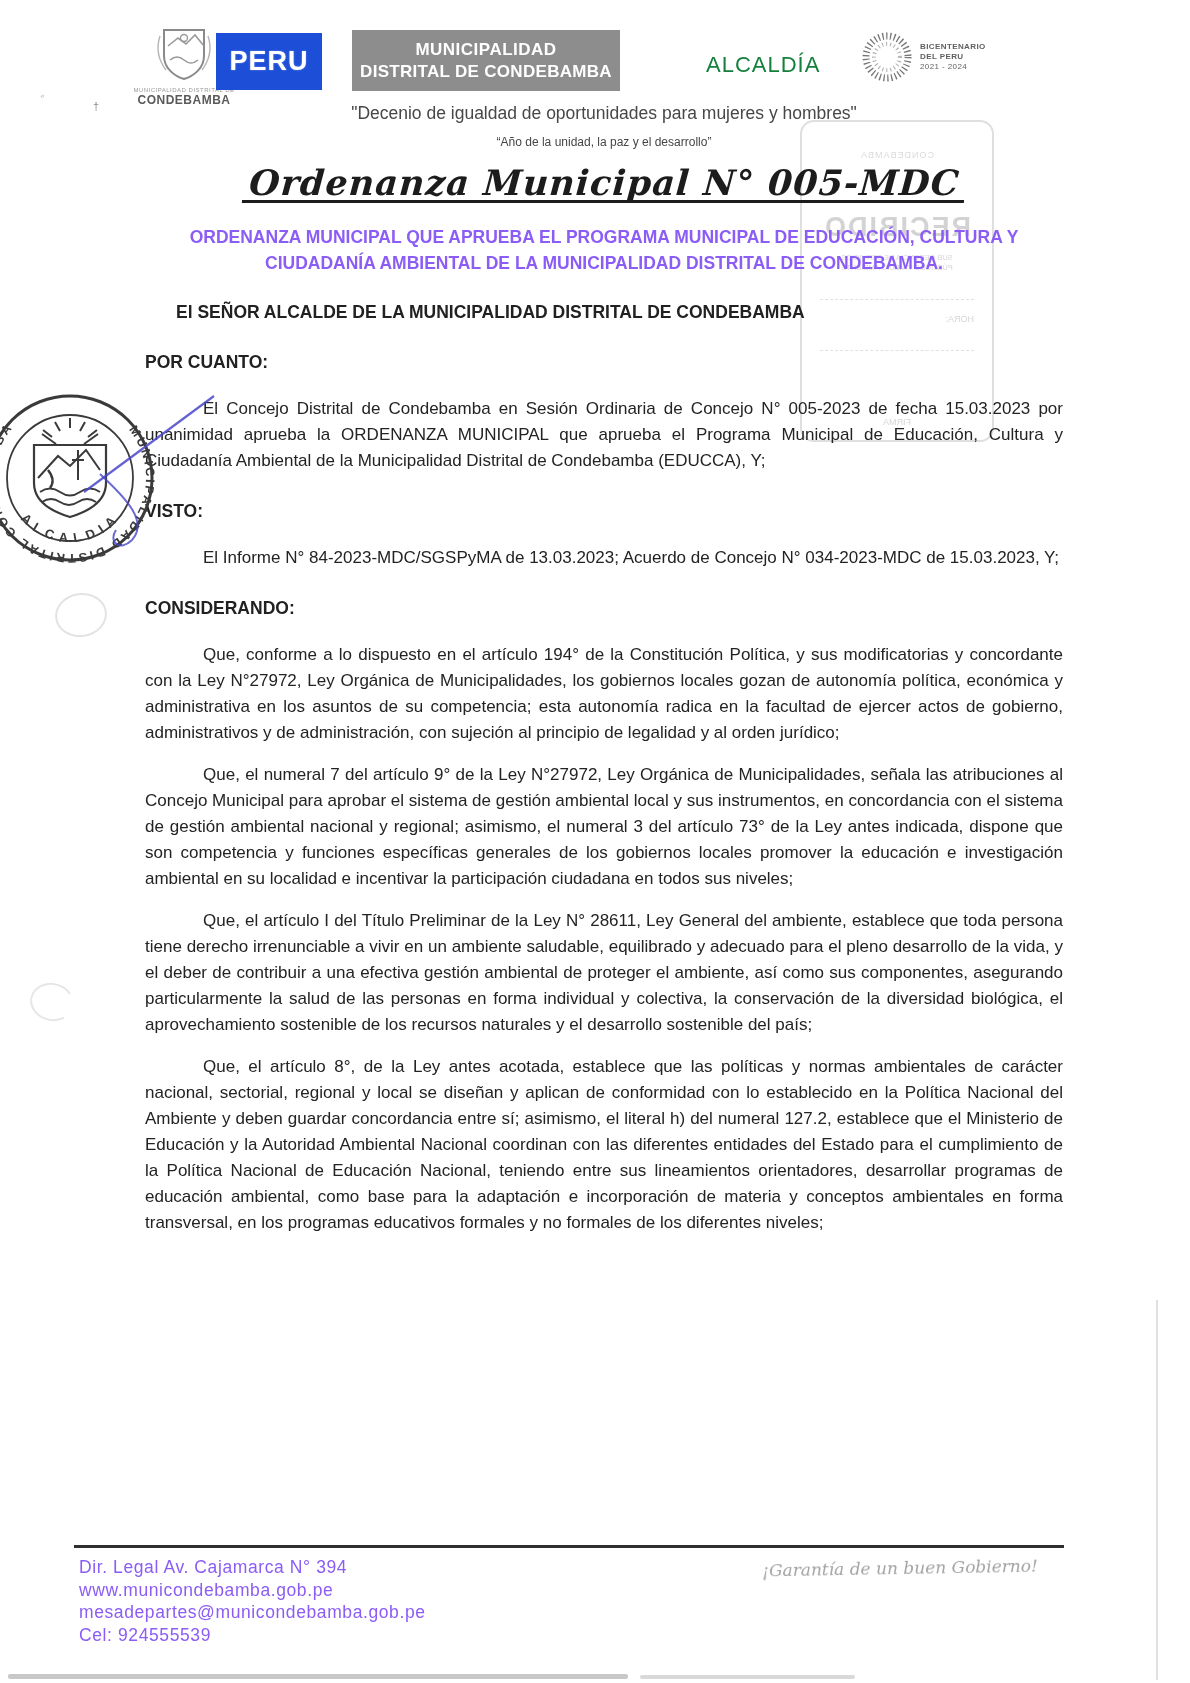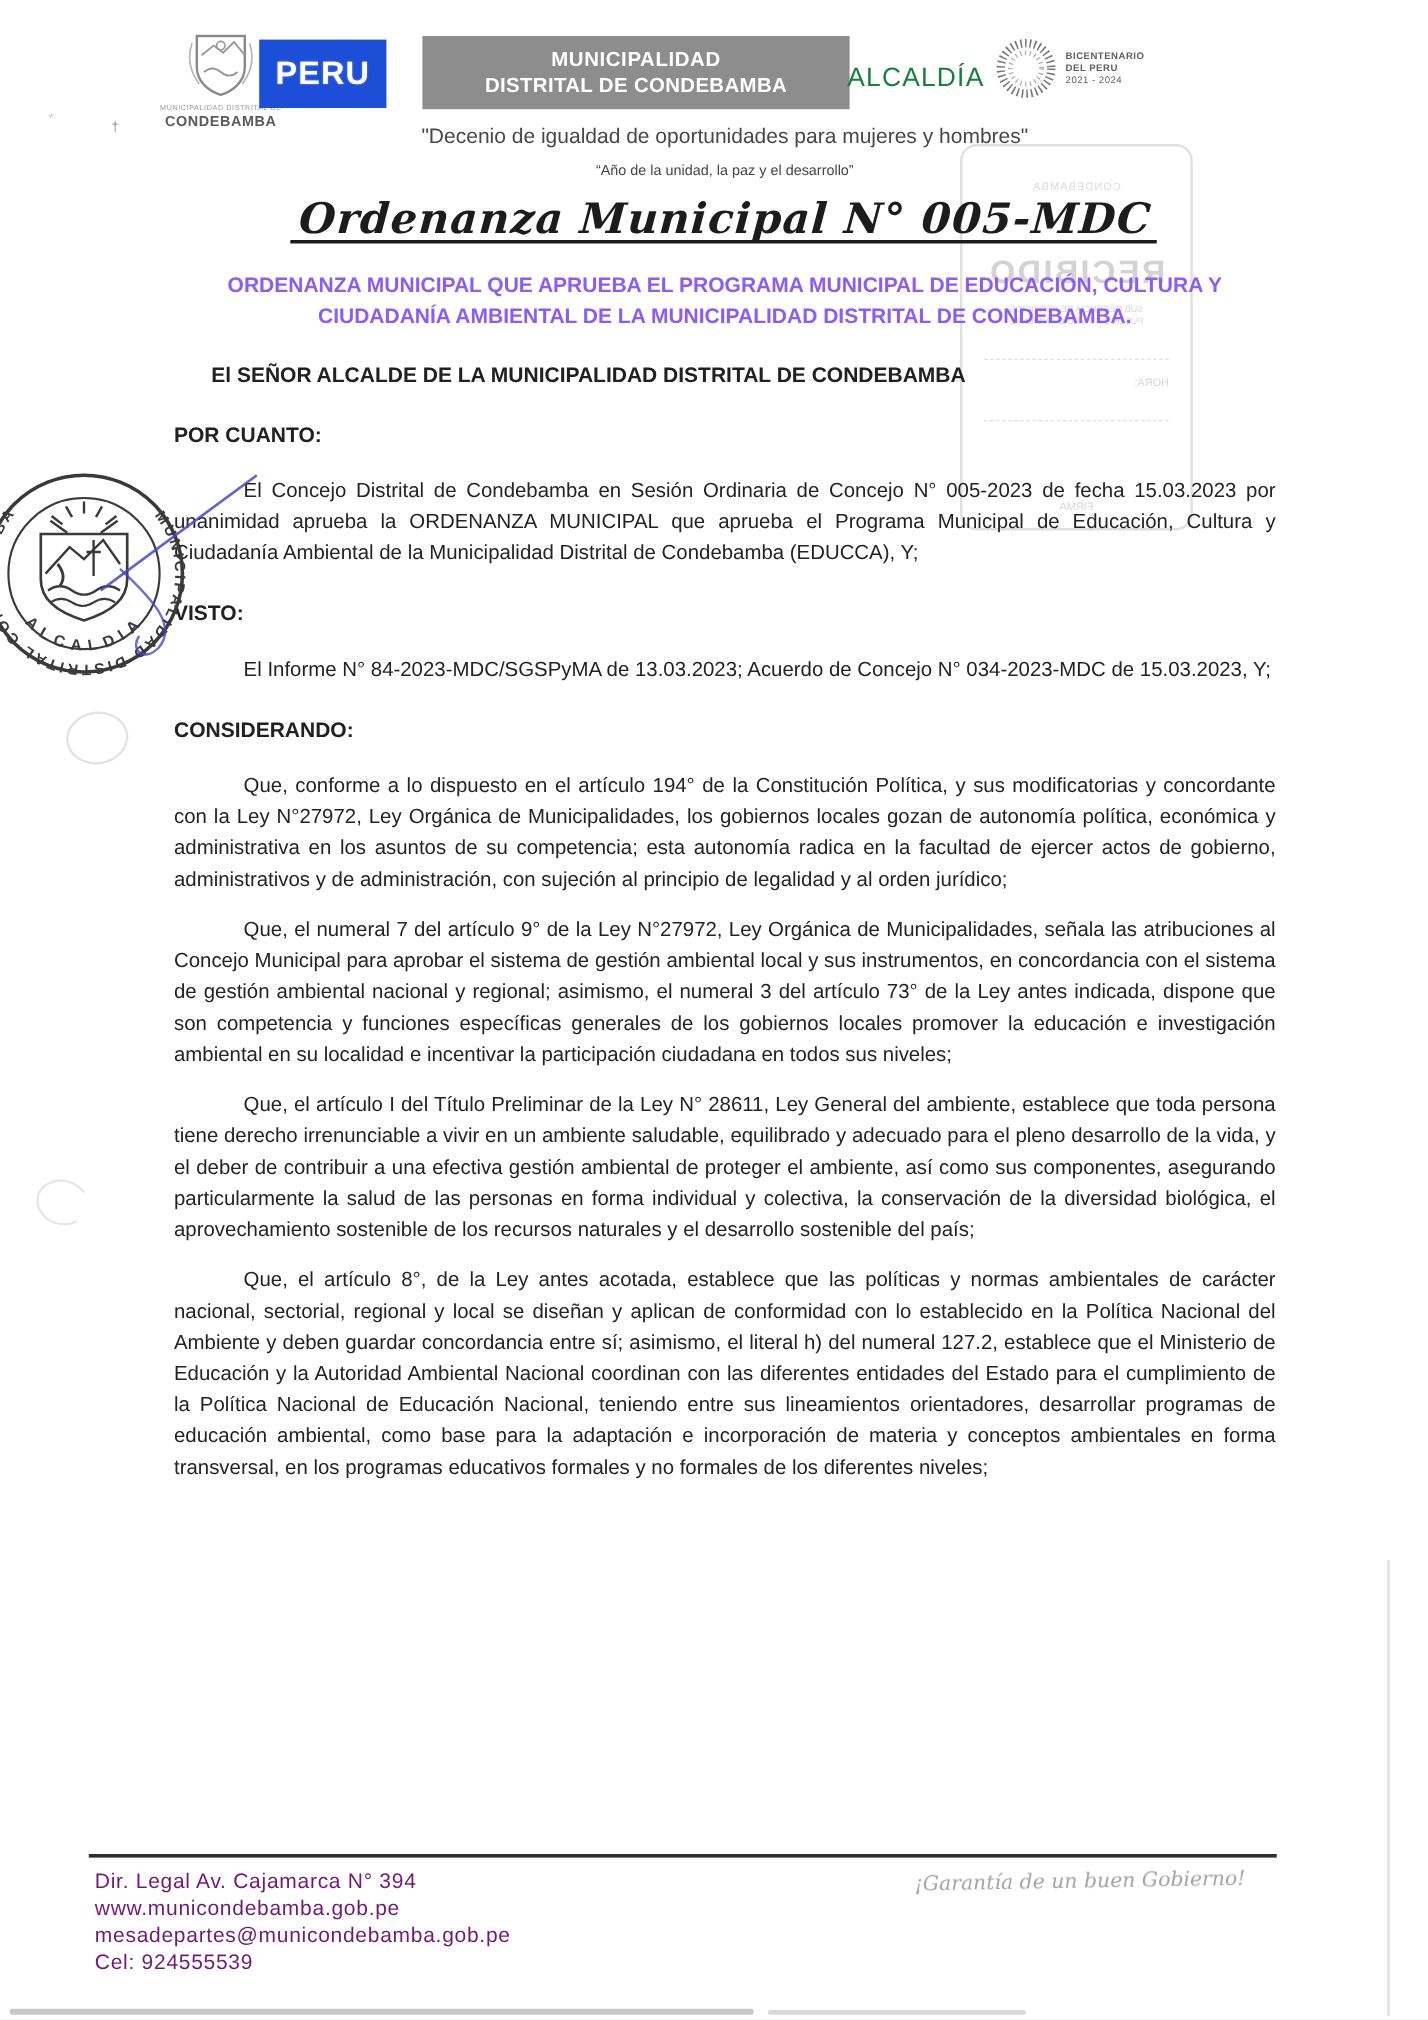--- a/index.html
+++ b/index.html
@@ -12,31 +12,31 @@
   .coat { position:absolute; left:128px; top:26px; width:112px; text-align:center; }
   .coat .tiny { font-size:6px; color:#9a9a9a; letter-spacing:.5px; margin-top:1px; }
   .coat .label { font-size:12px; font-weight:bold; color:#5a5a5a; letter-spacing:.5px; }
   .banner-peru {
     position:absolute; left:216px; top:33px; width:106px; height:57px;
     background:#1d4ed8; color:#fff; font-weight:bold; font-size:27px; letter-spacing:1px;
     display:flex; align-items:center; justify-content:center;
     text-shadow:0 0 2px rgba(255,255,255,.4);
   }
   .banner-muni {
-    position:absolute; left:352px; top:30px; width:356px; height:61px;
+    position:absolute; left:352px; top:30px; width:268px; height:61px;
     background:#8d8d8d; color:#fff; font-weight:bold; text-align:center;
     display:flex; flex-direction:column; align-items:center; justify-content:center; gap:2px;
   }
   .banner-muni .l1 { font-size:17px; letter-spacing:.5px; }
   .banner-muni .l2 { font-size:17px; letter-spacing:.3px; }
   .alcaldia {
     position:absolute; left:706px; top:52px; width:120px;
     font-size:22px; color:#15803d; letter-spacing:1px; font-weight:400;
   }
-  .bicent { position:absolute; left:828px; top:30px; display:flex; align-items:center; gap:6px; }
+  .bicent { position:absolute; left:860px; top:30px; display:flex; align-items:center; gap:6px; }
   .bicent-text { font-size:8px; color:#5f5f5f; line-height:10px; letter-spacing:.4px; }
   .bicent-text .b { font-weight:bold; }
   
   .motto1 { text-align:center; font-size:17.5px; color:#474747; }
   .motto2 { text-align:center; font-size:12px; color:#454545; margin-top:3px; }
   .title-wrap { text-align:center; margin-top:15px; }
   .doc-title {
     display:inline-block; font-family:"DejaVu Serif", serif; font-style:italic; font-weight:bold;
     font-size:35px; color:#1c1c1c; letter-spacing:1px;
     border-bottom:3.5px solid #1c1c1c; padding:0 6px 4px 6px;
@@ -70,21 +70,21 @@
   .kicker  { margin-top:24px; font-weight:bold; font-size:17.5px; }
   p.para { margin:0; margin-top:21px; text-align:justify; text-indent:58px; color:#232323; }
   p.para.tight { margin-top:16px; }
   
   .seal { position:absolute; left:-18px; top:390px; width:176px; height:176px; z-index:3; }
   .pen  { position:absolute; left:0; top:382px; width:380px; height:210px; z-index:4; pointer-events:none; }
   
   .footer-rule { position:absolute; left:74px; top:1545px; width:990px; height:3px; background:#2f2f2f; }
   .footer-left {
     position:absolute; left:79px; top:1556px; font-size:17.5px; line-height:22.5px;
-    color:#701a75; letter-spacing:.6px;
+    color:#8b5cf6; letter-spacing:.6px;
   }
   .footer-script {
     position:absolute; left:700px; top:1558px; width:400px; text-align:center;
     font-family:"DejaVu Serif", serif; font-style:italic; font-size:17px; color:#a3a3a3;
     transform:rotate(-1deg); filter:blur(.4px);
   }
   
   .artifact-oval {
     position:absolute; left:55px; top:593px; width:48px; height:40px;
     border:2.5px solid #e3e3e3; border-radius:50%; transform:rotate(-8deg);

